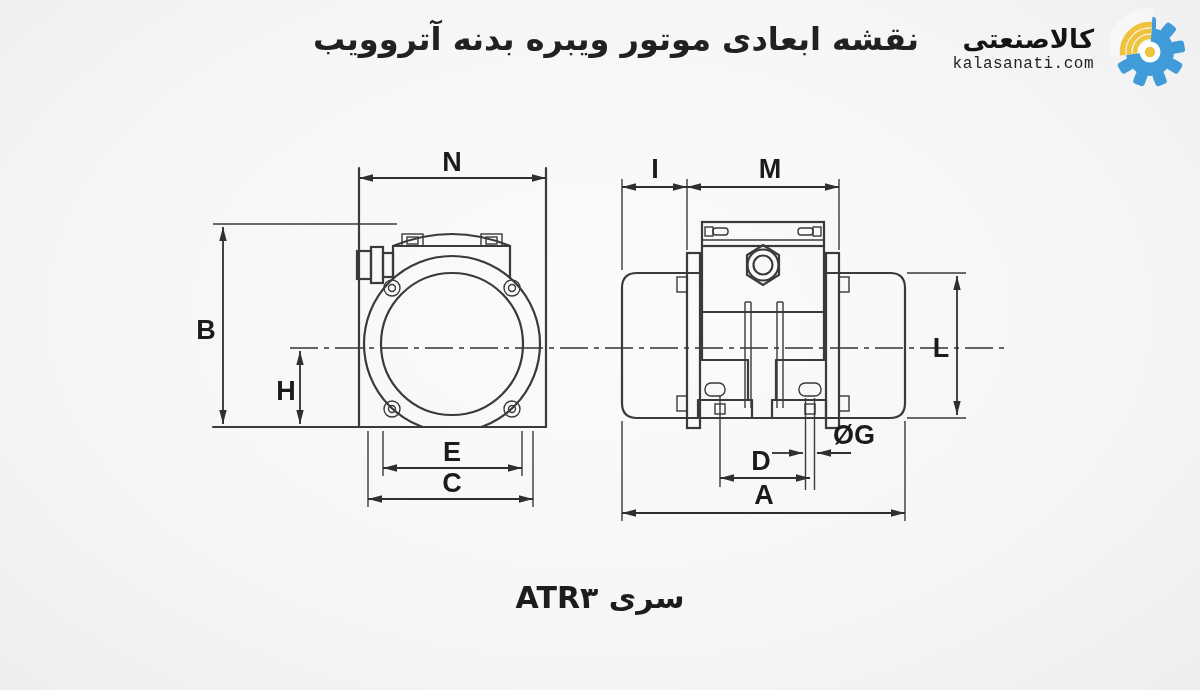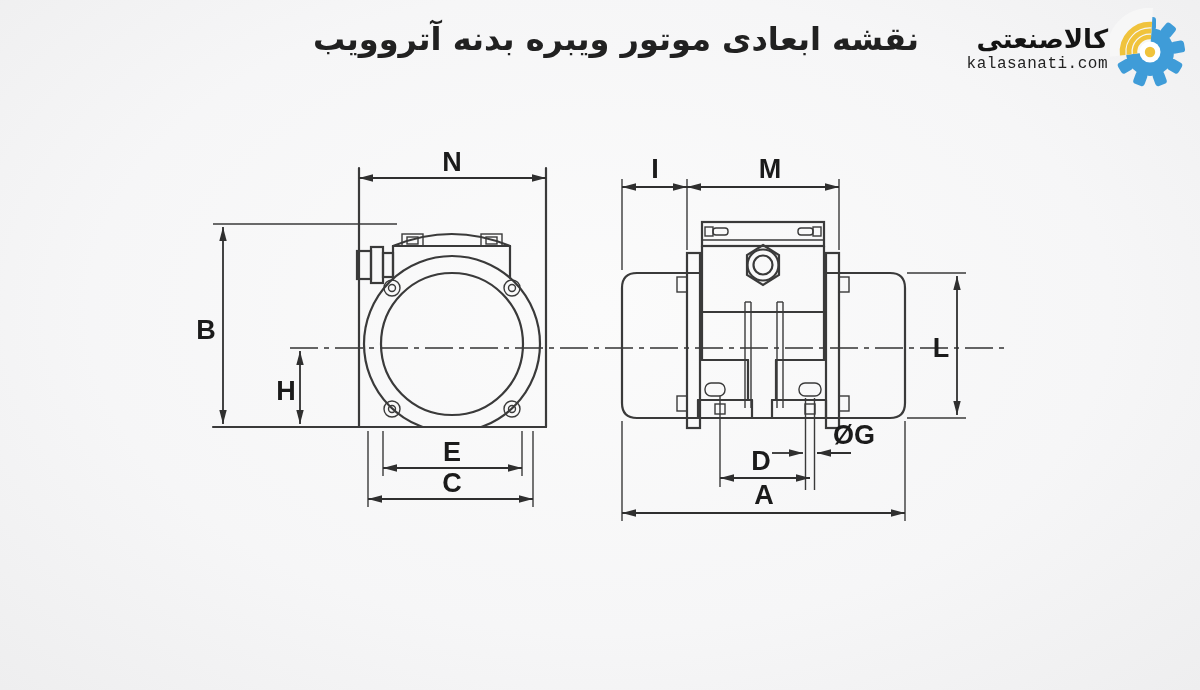--- a/index.html
+++ b/index.html
@@ -10,21 +10,21 @@
   }
   .title{
     position:absolute;top:20px;left:16px;width:100%;
     text-align:center;font-weight:700;font-size:32px;color:#212121;
   }
   .caption{
     position:absolute;top:580px;left:0;width:100%;
     text-align:center;font-weight:700;font-size:30px;color:#1c1c1c;
   }
   .logo{position:absolute;top:8px;right:14px;display:flex;align-items:center;}
-  .logo-text{text-align:right;margin-right:2px;}
+  .logo-text{text-align:right;margin-right:16px;}
   .logo-fa{font-weight:700;font-size:26px;color:#141414;line-height:1.15;}
   .logo-en{font-size:16px;color:#222;letter-spacing:.5px;font-family:Liberation Mono, monospace;}
   svg text{font-family:"Liberation Sans","DejaVu Sans",sans-serif;font-weight:700;font-size:27px;fill:#1b1b1b;}
   .obj{stroke:#3a3a3a;stroke-width:2.2;fill:none;stroke-linecap:round;}
   .dim{stroke:#2f2f2f;stroke-width:1.8;fill:none;}
   .thin{stroke:#3a3a3a;stroke-width:1.4;fill:none;}
   .cl{stroke:#333;stroke-width:1.7;fill:none;stroke-dasharray:28 6 5 6;}
 </style>
 </head>
 <body>
@@ -243,14 +243,15 @@
 
       <g>
         <line class="thin" x1="622" y1="421" x2="622" y2="521"></line>
         <line class="thin" x1="905" y1="421" x2="905" y2="521"></line>
         <line class="dim" x1="622" y1="513" x2="905" y2="513" marker-start="url(#ah)" marker-end="url(#ah)"></line>
         <text x="764" y="504" text-anchor="middle">A</text>
       </g>
     </g>
   </svg>
 
+  <div class="caption" dir="rtl">سری ATR۳</div>
 
 </div>
 
 </body></html>

